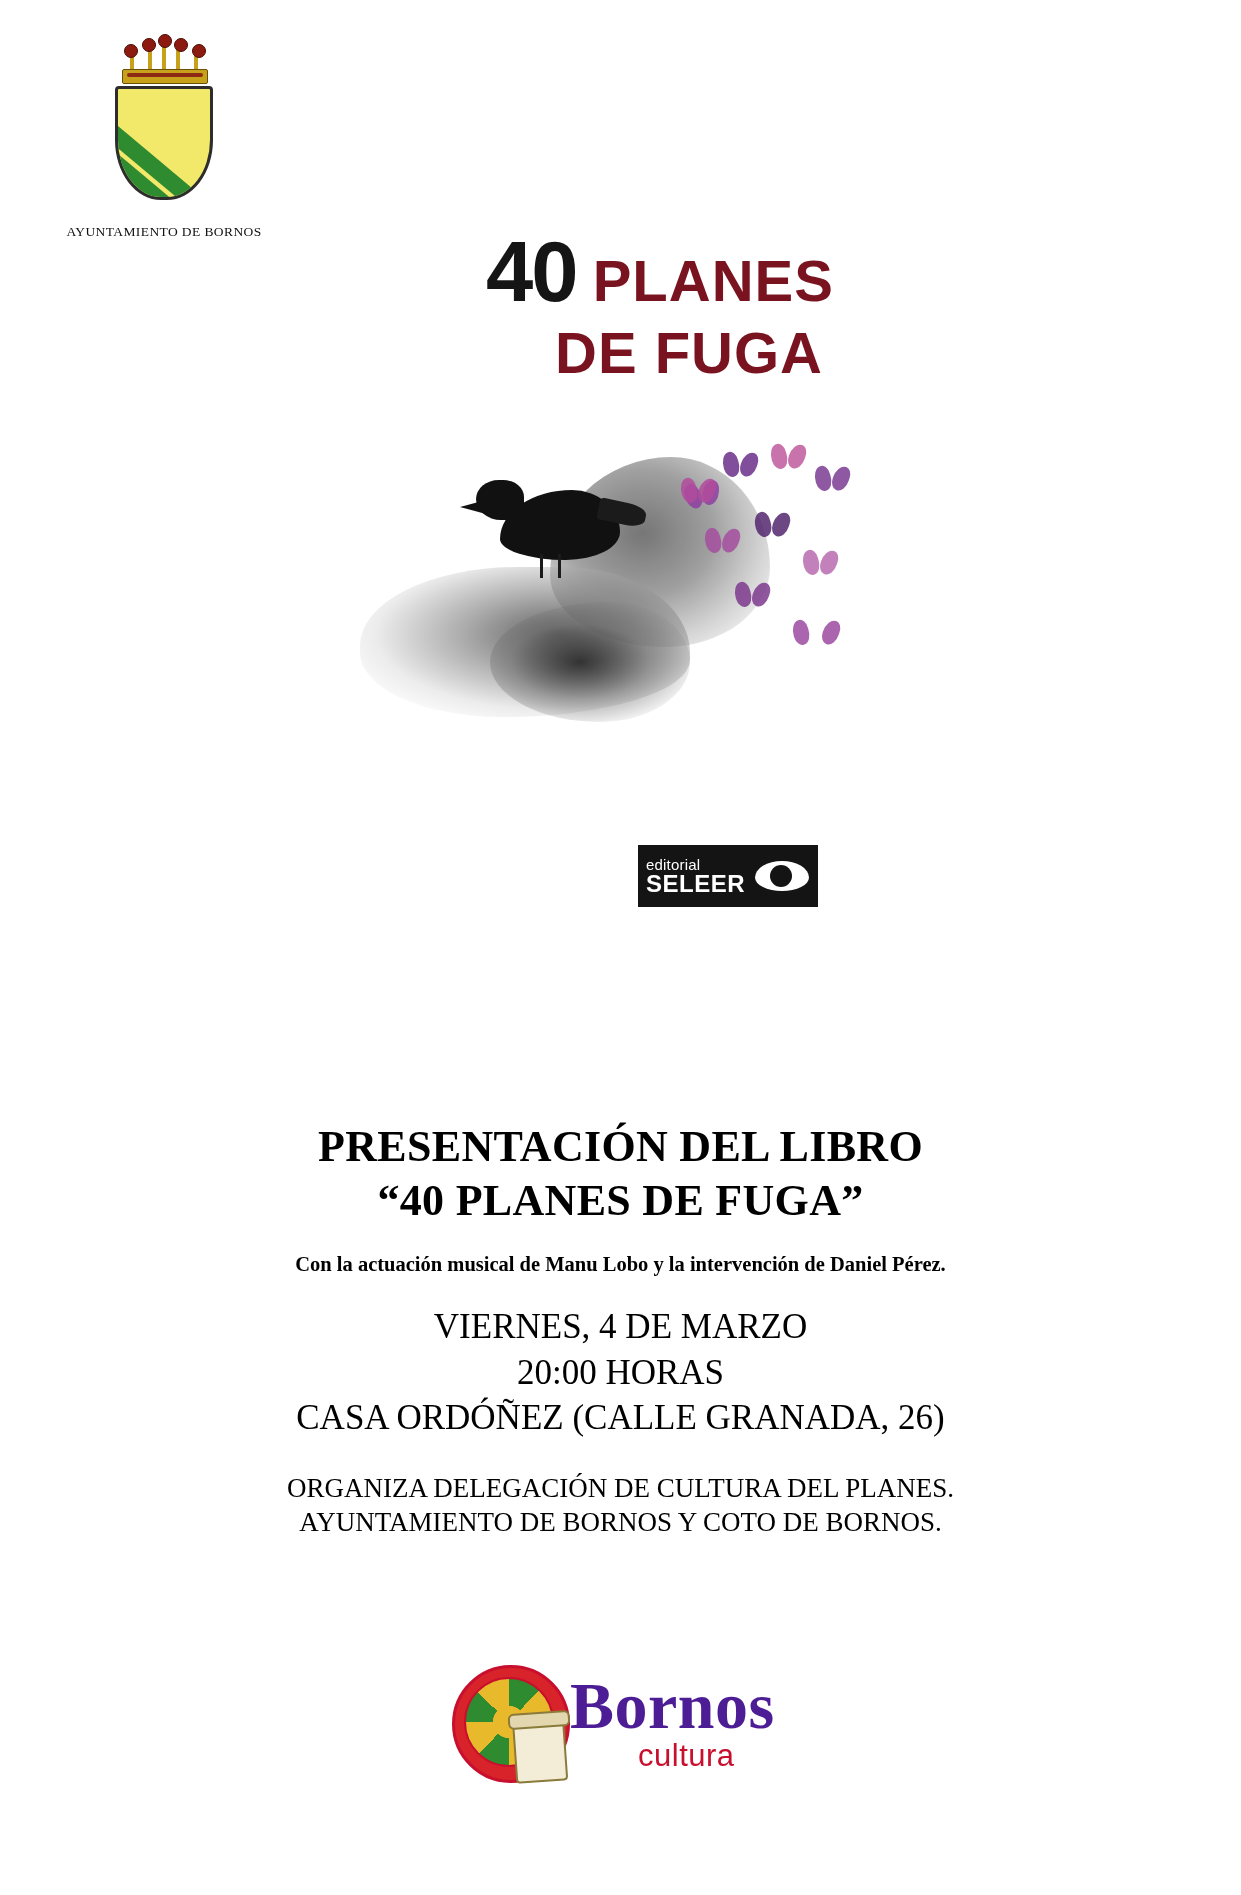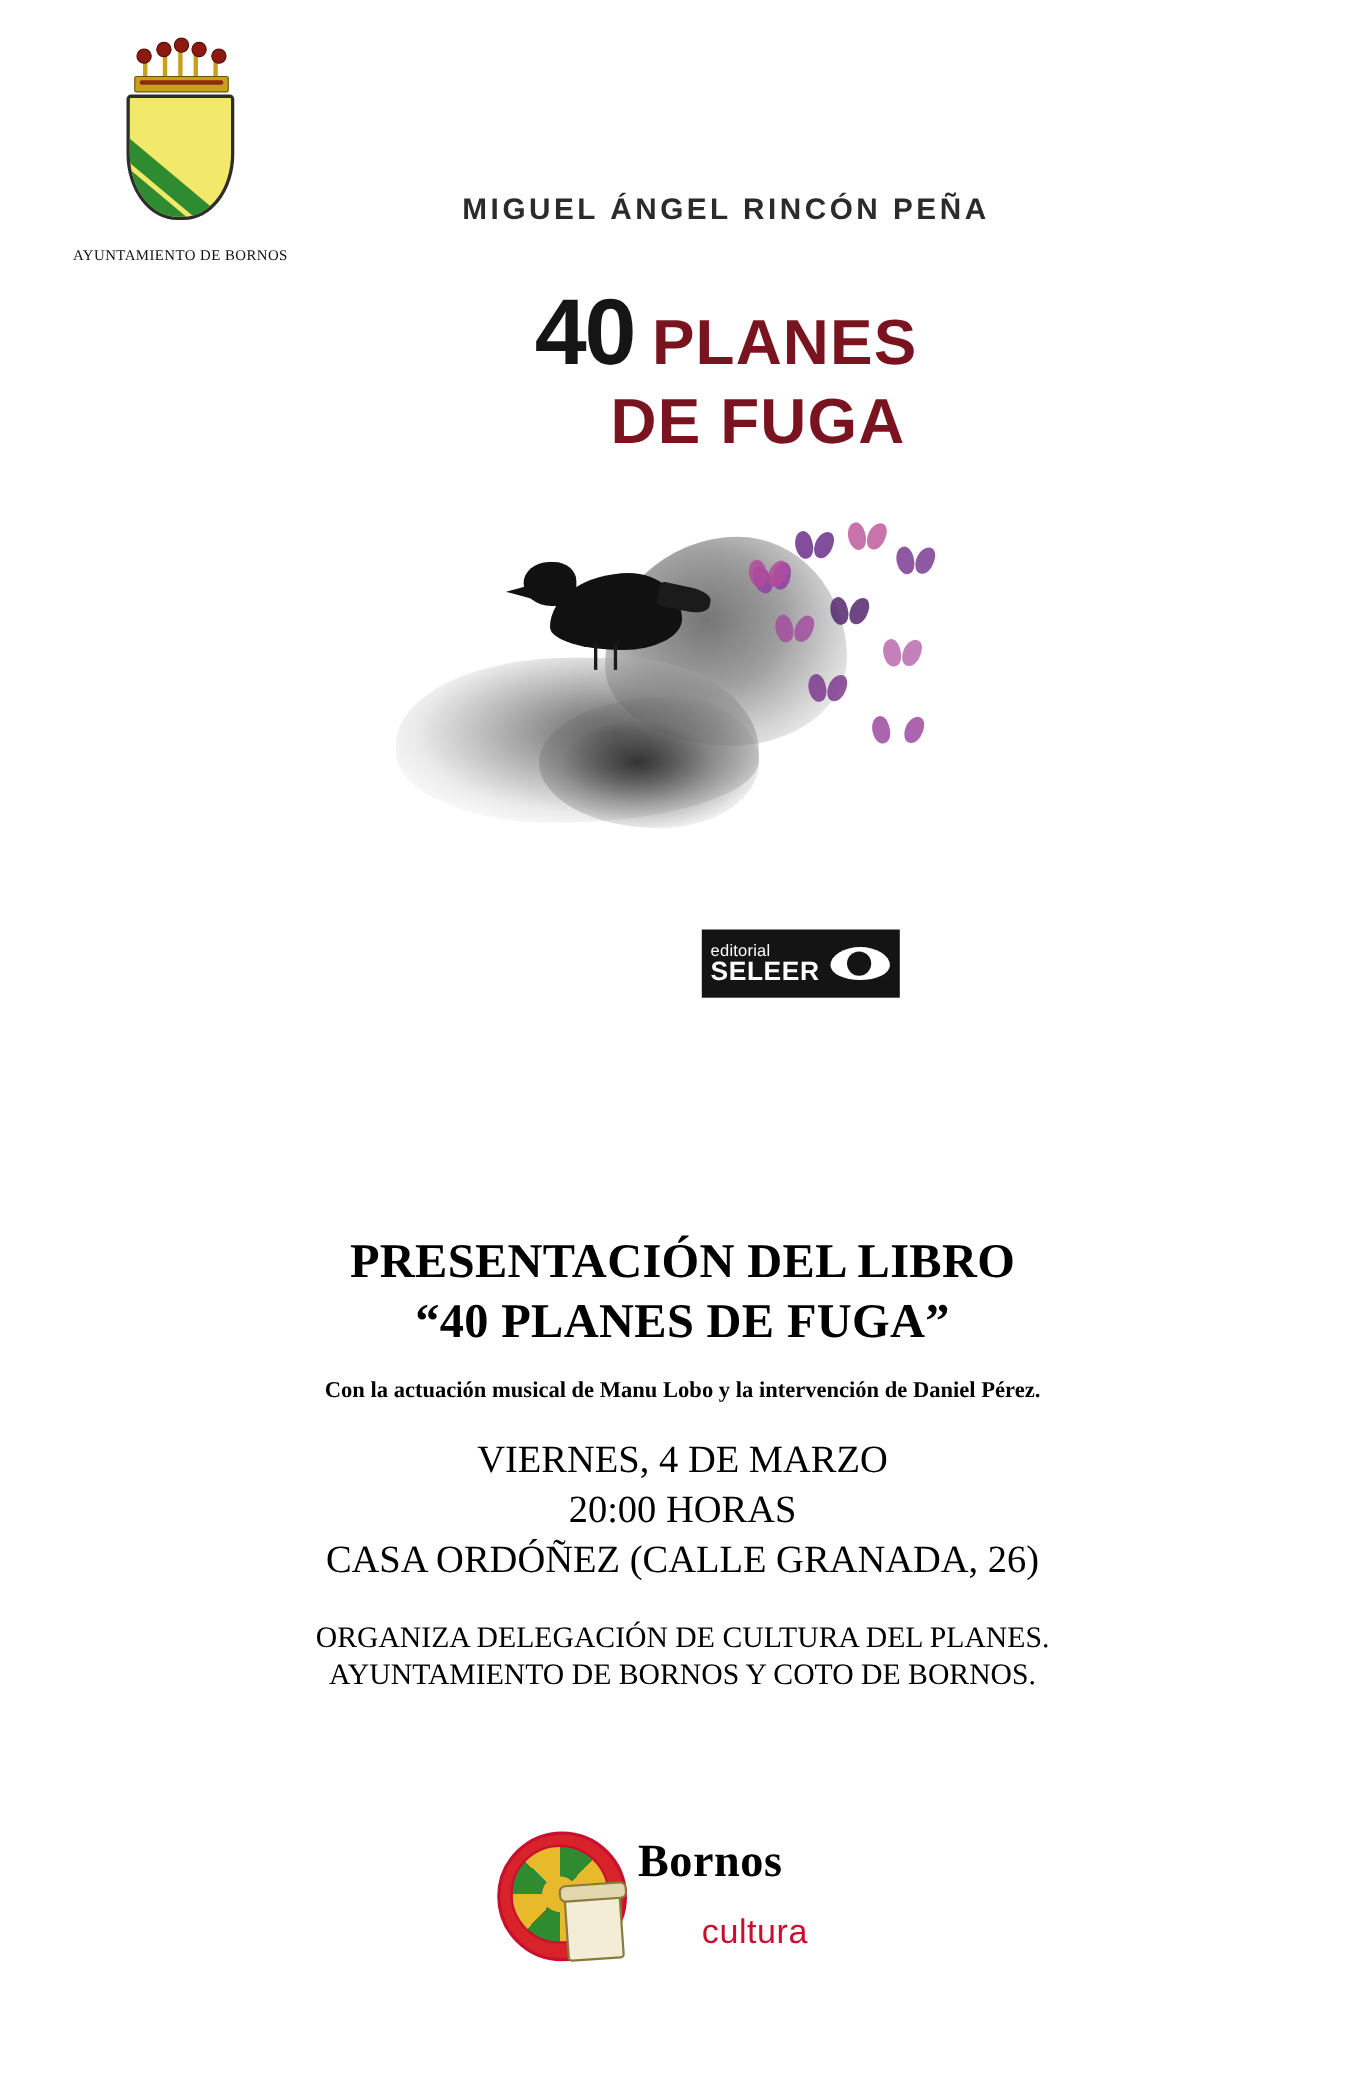--- a/index.html
+++ b/index.html
@@ -395,27 +395,27 @@
     left: -6px;
     top: -6px;
     width: 58px;
     height: 12px;
     background: #e2d7ae;
     border: 2px solid #8a7b3a;
     border-radius: 6px;
   }
   .bornos-word {
     position: absolute;
-    left: 128px;
+    left: 118px;
     top: 8px;
     font-family: "Liberation Serif", serif;
     font-weight: bold;
-    font-size: 42px;
+    font-size: 66px;
     letter-spacing: 0.5px;
-    color: #000000;
+    color: #4c1d95;
   }
   .cultura-word {
     position: absolute;
     left: 186px;
     top: 78px;
     font-family: "Liberation Sans", sans-serif;
     font-size: 31px;
     letter-spacing: 0.5px;
     color: #c8102e;
   }
@@ -443,21 +443,20 @@
       <div class="bend" style="top:34px;"></div>
       <div class="bend" style="top:62px;"></div>
       <div class="bend" style="top:90px;"></div>
     </div>
   </div>
   <div class="crest-caption">AYUNTAMIENTO DE BORNOS</div>
 </div>
 
 <div class="cover">
 
-  <div class="author">MIGUEL ÁNGEL RINCÓN PEÑA</div>
 
   <div class="title-wrap">
     <div class="t-row1">
       <span class="t-40">40</span>
       <span class="t-planes">PLANES</span>
     </div>
     <div class="t-row2">DE FUGA</div>
   </div>
 
   <div class="illus">

